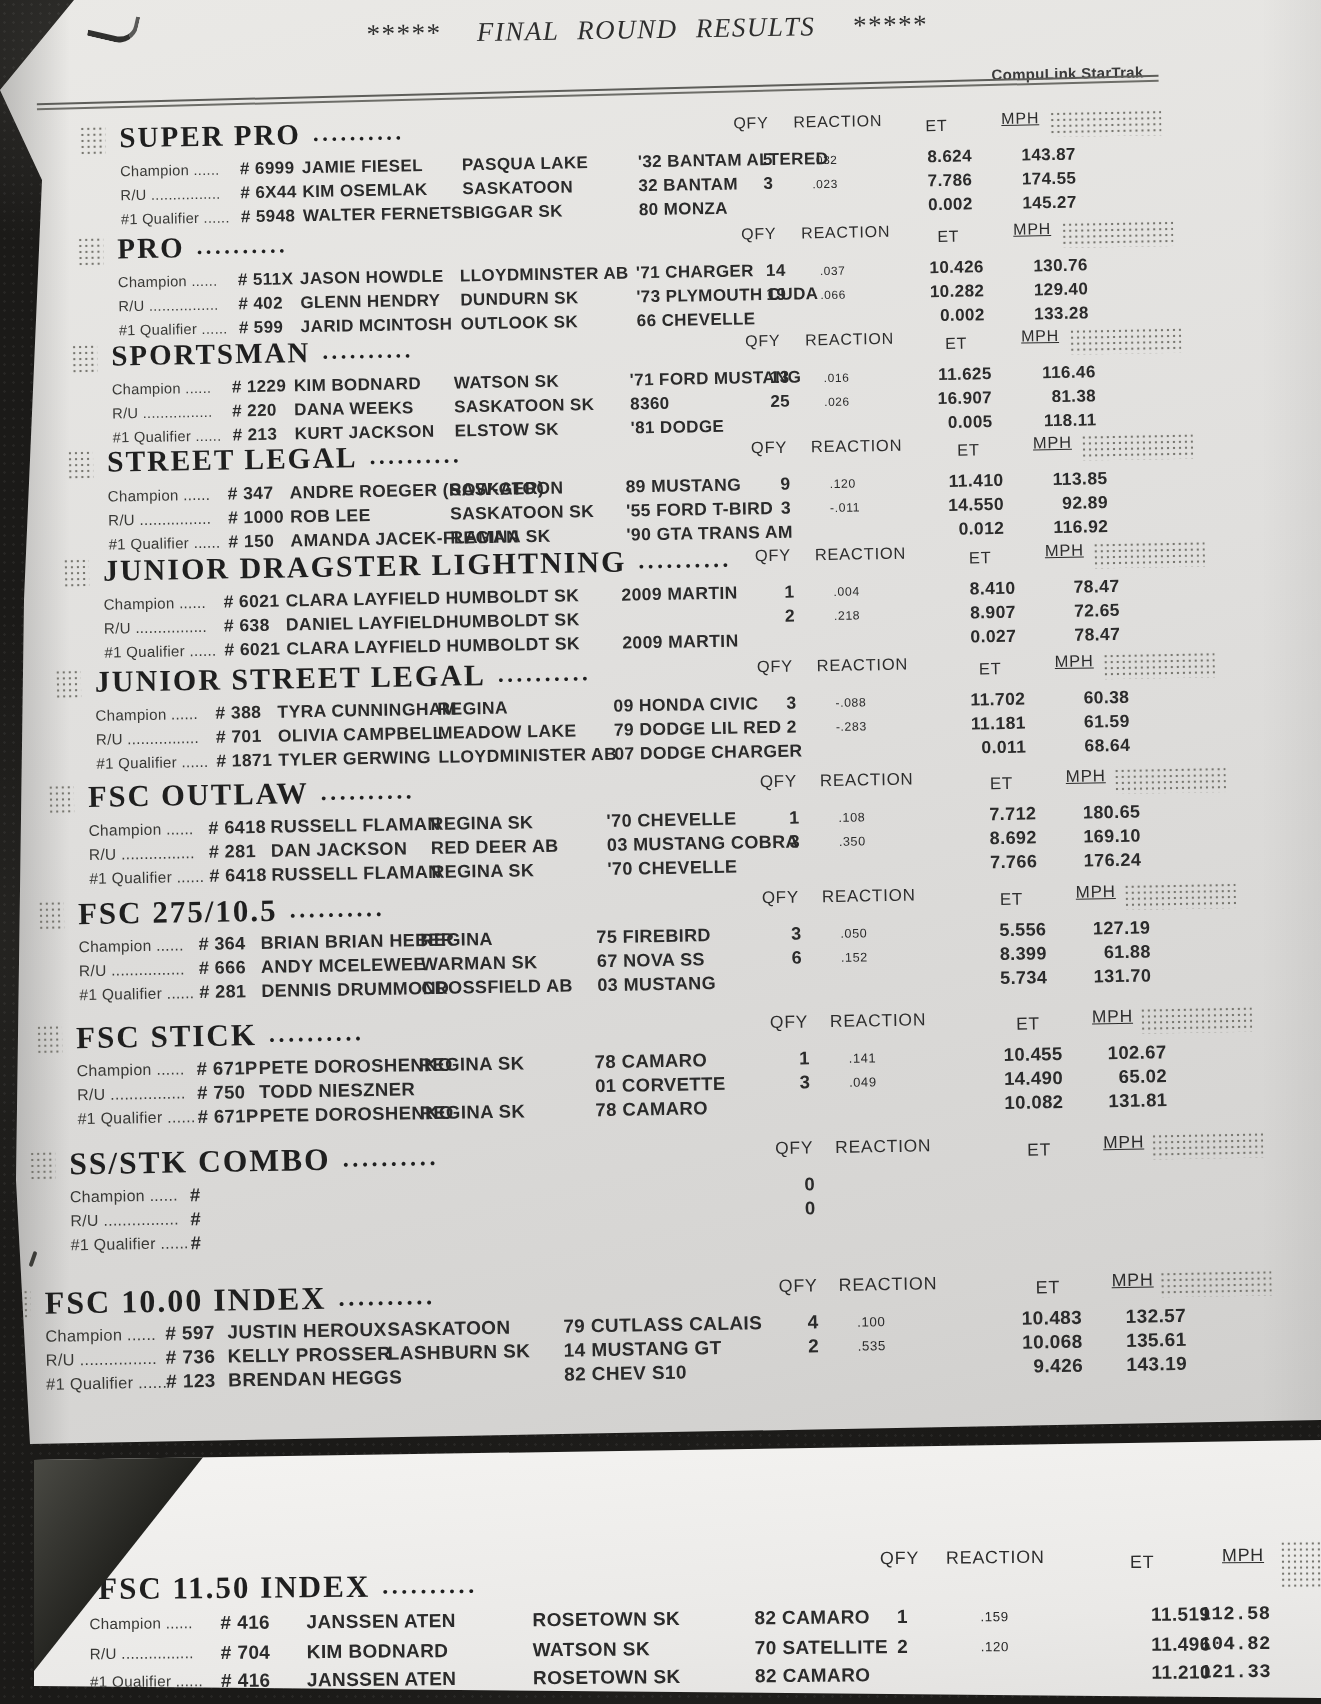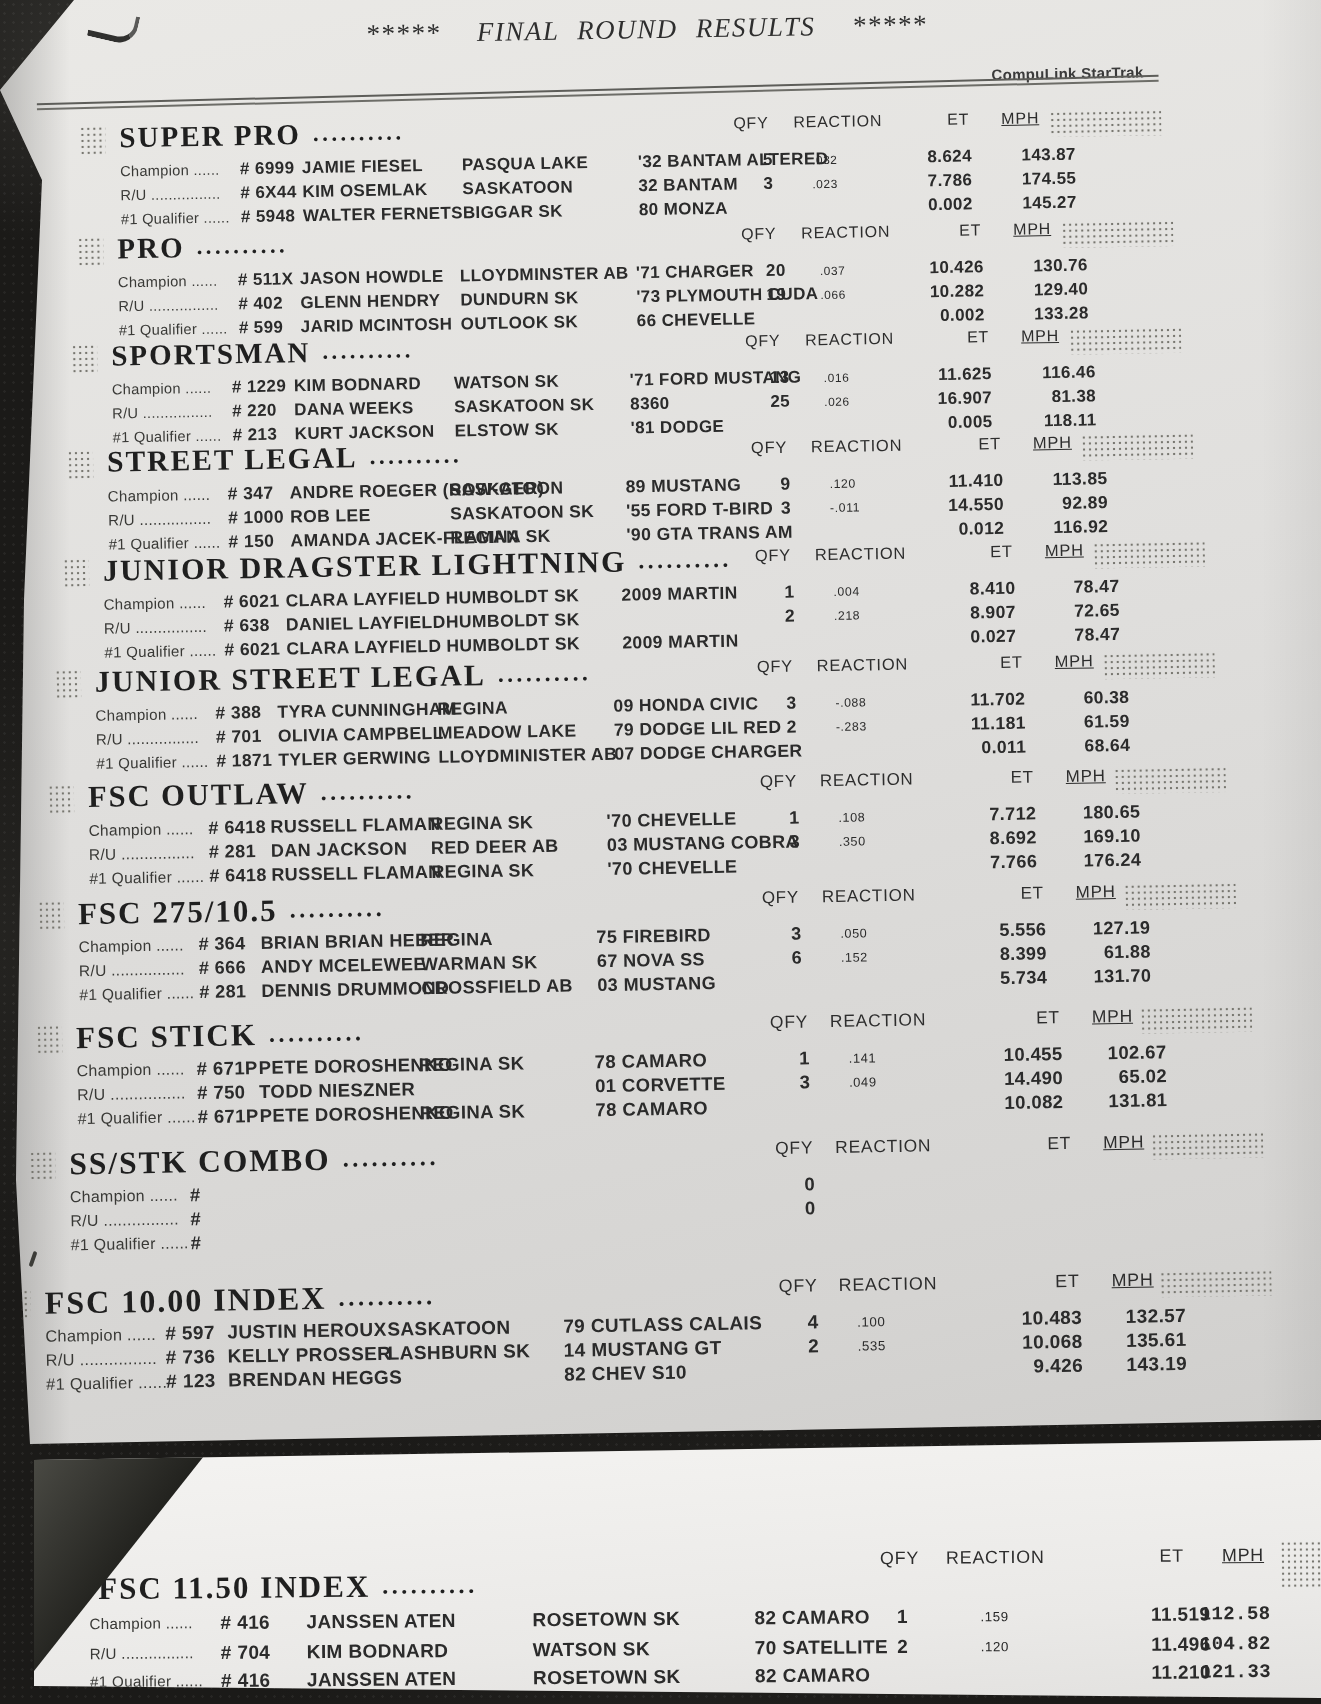--- a/index.html
+++ b/index.html
@@ -53,21 +53,21 @@
   .section{position:absolute;left:0;width:1321px;height:112px;--dx:0px;--sp:0px;--sp2:0px;--ts:29px;}
   .sec-title{
     position:absolute;left:calc(116px + var(--dx));top:0;
     font-family:"Liberation Serif",serif;font-weight:bold;font-size:var(--ts);
     letter-spacing:2px;color:#1f1f1f;white-space:nowrap;
   }
   .sec-title .dotrow{letter-spacing:3.5px;margin-left:12px;font-size:0.78em;vertical-align:3px;}
   .colhead{position:absolute;top:4px;font-size:0.94em;letter-spacing:0.8px;color:#2d2d2d;white-space:nowrap;}
   .ch-qfy{left:calc(730px + var(--dx) + var(--sp));}
   .ch-rea{left:calc(790px + var(--dx) + var(--sp));}
-  .ch-et {left:calc(922px + var(--dx) + var(--sp2));width:44px;text-align:right;}
+  .ch-et {left:calc(922px + var(--dx) + var(--sp2));width:44px;text-align:left;margin-top:6px;}
   .ch-mph{left:calc(998px + var(--dx) + var(--sp2));text-decoration:underline;}
   .row{position:absolute;left:0;width:100%;height:26px;white-space:nowrap;}
   .r0{top:40px}.r1{top:64px}.r2{top:88px}
   .row span{position:absolute;top:0;}
   .lbl{left:calc(116px + var(--dx));font-size:0.86em;color:#39393б;color:#393936;letter-spacing:0.3px;top:2px !important;}
   .num {left:calc(236px + var(--dx));}
   .name{left:calc(298px + var(--dx));}
   .city{left:calc(458px + var(--dx));}
   .car {left:calc(634px + var(--dx));}
   .qfy {left:calc(746px + var(--dx) + var(--sp));width:36px;text-align:center;}
@@ -181,21 +181,21 @@
     <div class="colhead ch-et">ET</div>
     <div class="colhead ch-mph">MPH</div>
     <div class="dots dots-right"></div>
 
     <div class="row r0">
       <span class="lbl">Champion  ......</span>
       <span class="num"># 511X</span>
       <span class="name">JASON HOWDLE</span>
       <span class="city">LLOYDMINSTER AB</span>
       <span class="car">'71 CHARGER</span>
-      <span class="qfy">20</span>
+      <span class="qfy">14</span>
       <span class="rea">.037</span>
       <span class="et">10.426</span>
       <span class="mph">130.76</span>
     </div>
     <div class="row r1">
       <span class="lbl">R/U  ................</span>
       <span class="num"># 402</span>
       <span class="name">GLENN HENDRY</span>
       <span class="city">DUNDURN SK</span>
       <span class="car">'73 PLYMOUTH CUDA</span>

